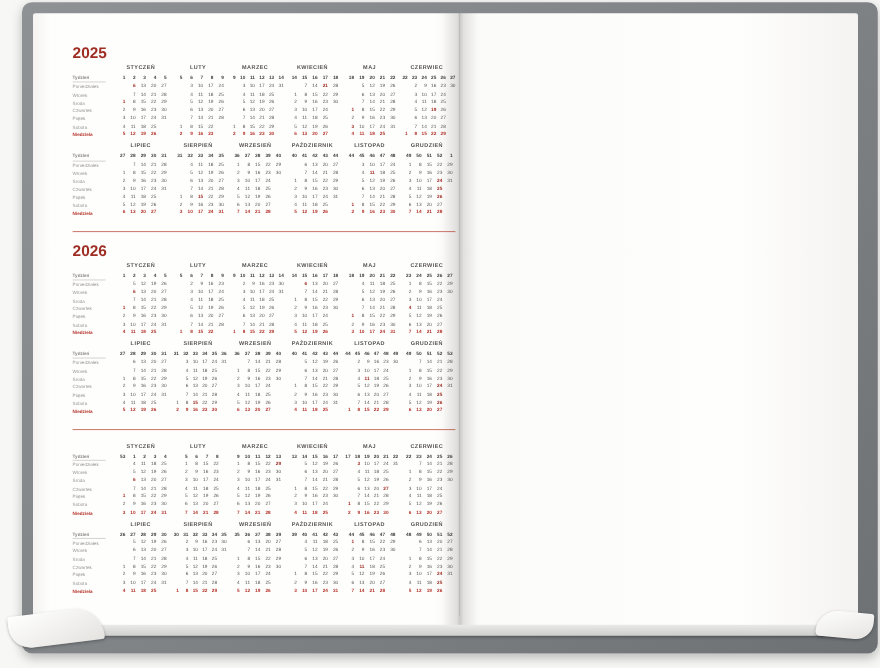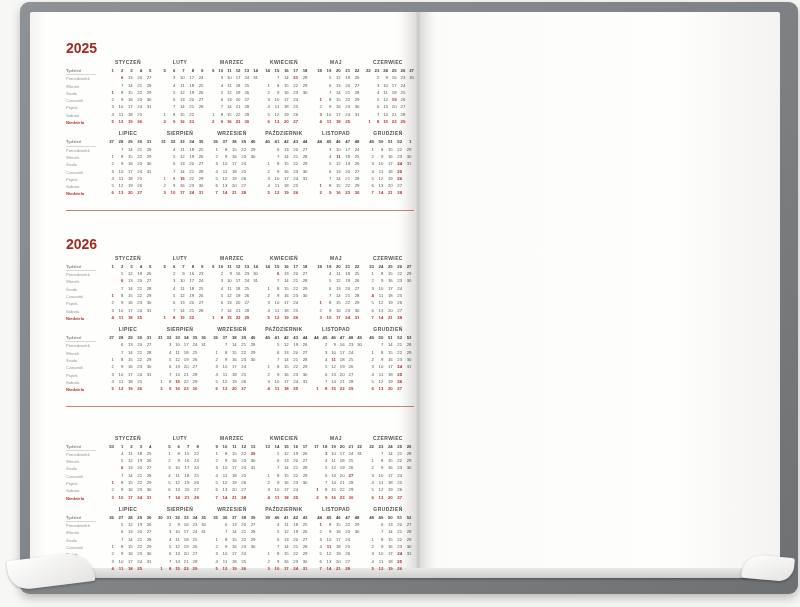--- a/index.html
+++ b/index.html
@@ -18,21 +18,21 @@
          background:linear-gradient(90deg,#efeeec 0%,#fbfbfa 5%,#fefefd 70%,#f4f3f1 100%);}
   .gutter{position:absolute;left:402px;top:12px;width:32px;height:556px;pointer-events:none;
          background:linear-gradient(90deg,rgba(0,0,0,0) 0%,rgba(0,0,0,.08) 42%,rgba(0,0,0,.16) 50%,rgba(0,0,0,.07) 60%,rgba(0,0,0,0) 100%);}
   .curl{position:absolute;background:linear-gradient(160deg,#ffffff,#e4e3e0);box-shadow:0 1px 3px rgba(0,0,0,.3);}
   .curl-l{left:8px;top:556px;width:86px;height:30px;border-radius:4px 40px 4px 30px;transform:rotate(-7deg);}
   .curl-r{left:742px;top:556px;width:52px;height:24px;border-radius:30px 4px 24px 6px;transform:rotate(5deg);}
 
   
   .cal-root{position:absolute;left:36px;top:30px;width:348px;}
   .yblock{margin-bottom:12px;}
-  .yblock.sep{border-top:1px solid #cf8274;padding-top:27px;}
+  .yblock.sep{border-top:1px solid #cf8274;padding-top:11px;}
   .ytitle{font-size:14px;font-weight:bold;color:#9e2d23;height:14px;line-height:13px;margin-bottom:2px;}
   .half{display:flex;margin-bottom:3px;}
   .labels{width:36px;padding-top:9px;flex:none;}
   .lrow{height:7.3px;line-height:7.3px;font-size:4.2px;color:#9a9894;white-space:nowrap;}
   .lrow.lweek{font-weight:bold;color:#8c8a86;border-bottom:.5px solid #d8d6d2;width:30px;}
   .lrow.sun{color:#b5342c;font-weight:bold;}
   .mslot{width:52px;flex:none;text-align:center;}
   .mname{height:9px;line-height:8px;font-size:5px;font-weight:bold;letter-spacing:.4px;color:#55524e;}
   table.mtab{border-collapse:collapse;margin:0 auto;}
   .mtab td{padding:0 0 0 1px;width:8.4px;max-width:8.4px;height:7.3px;line-height:7.3px;

